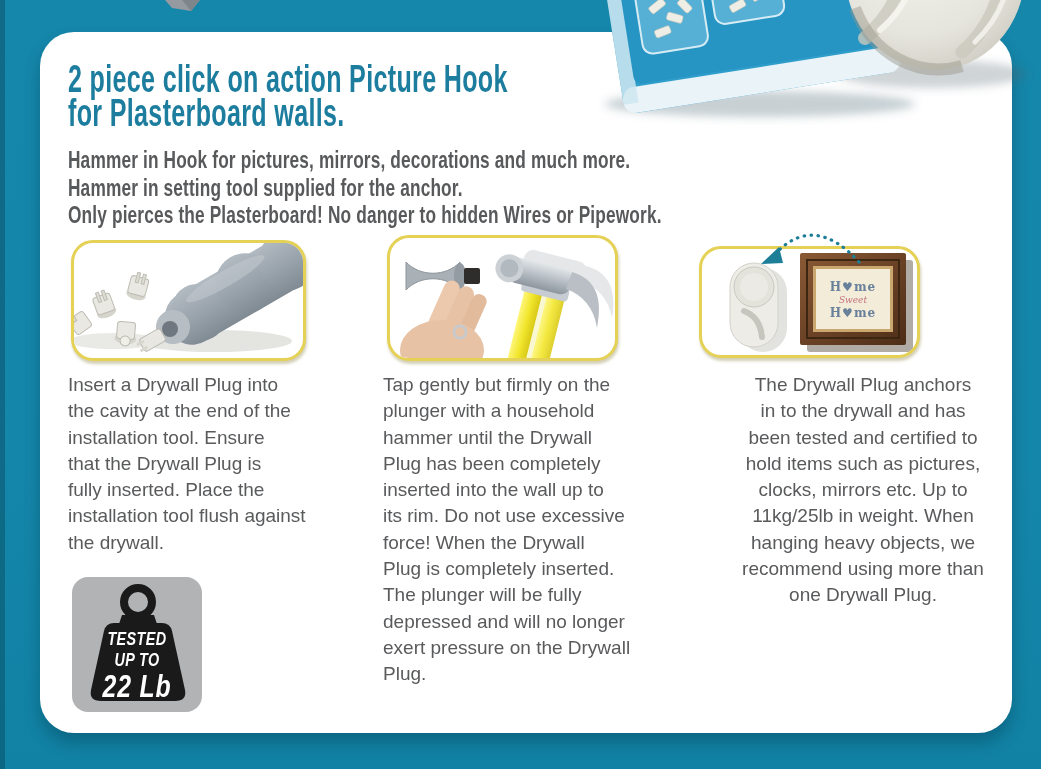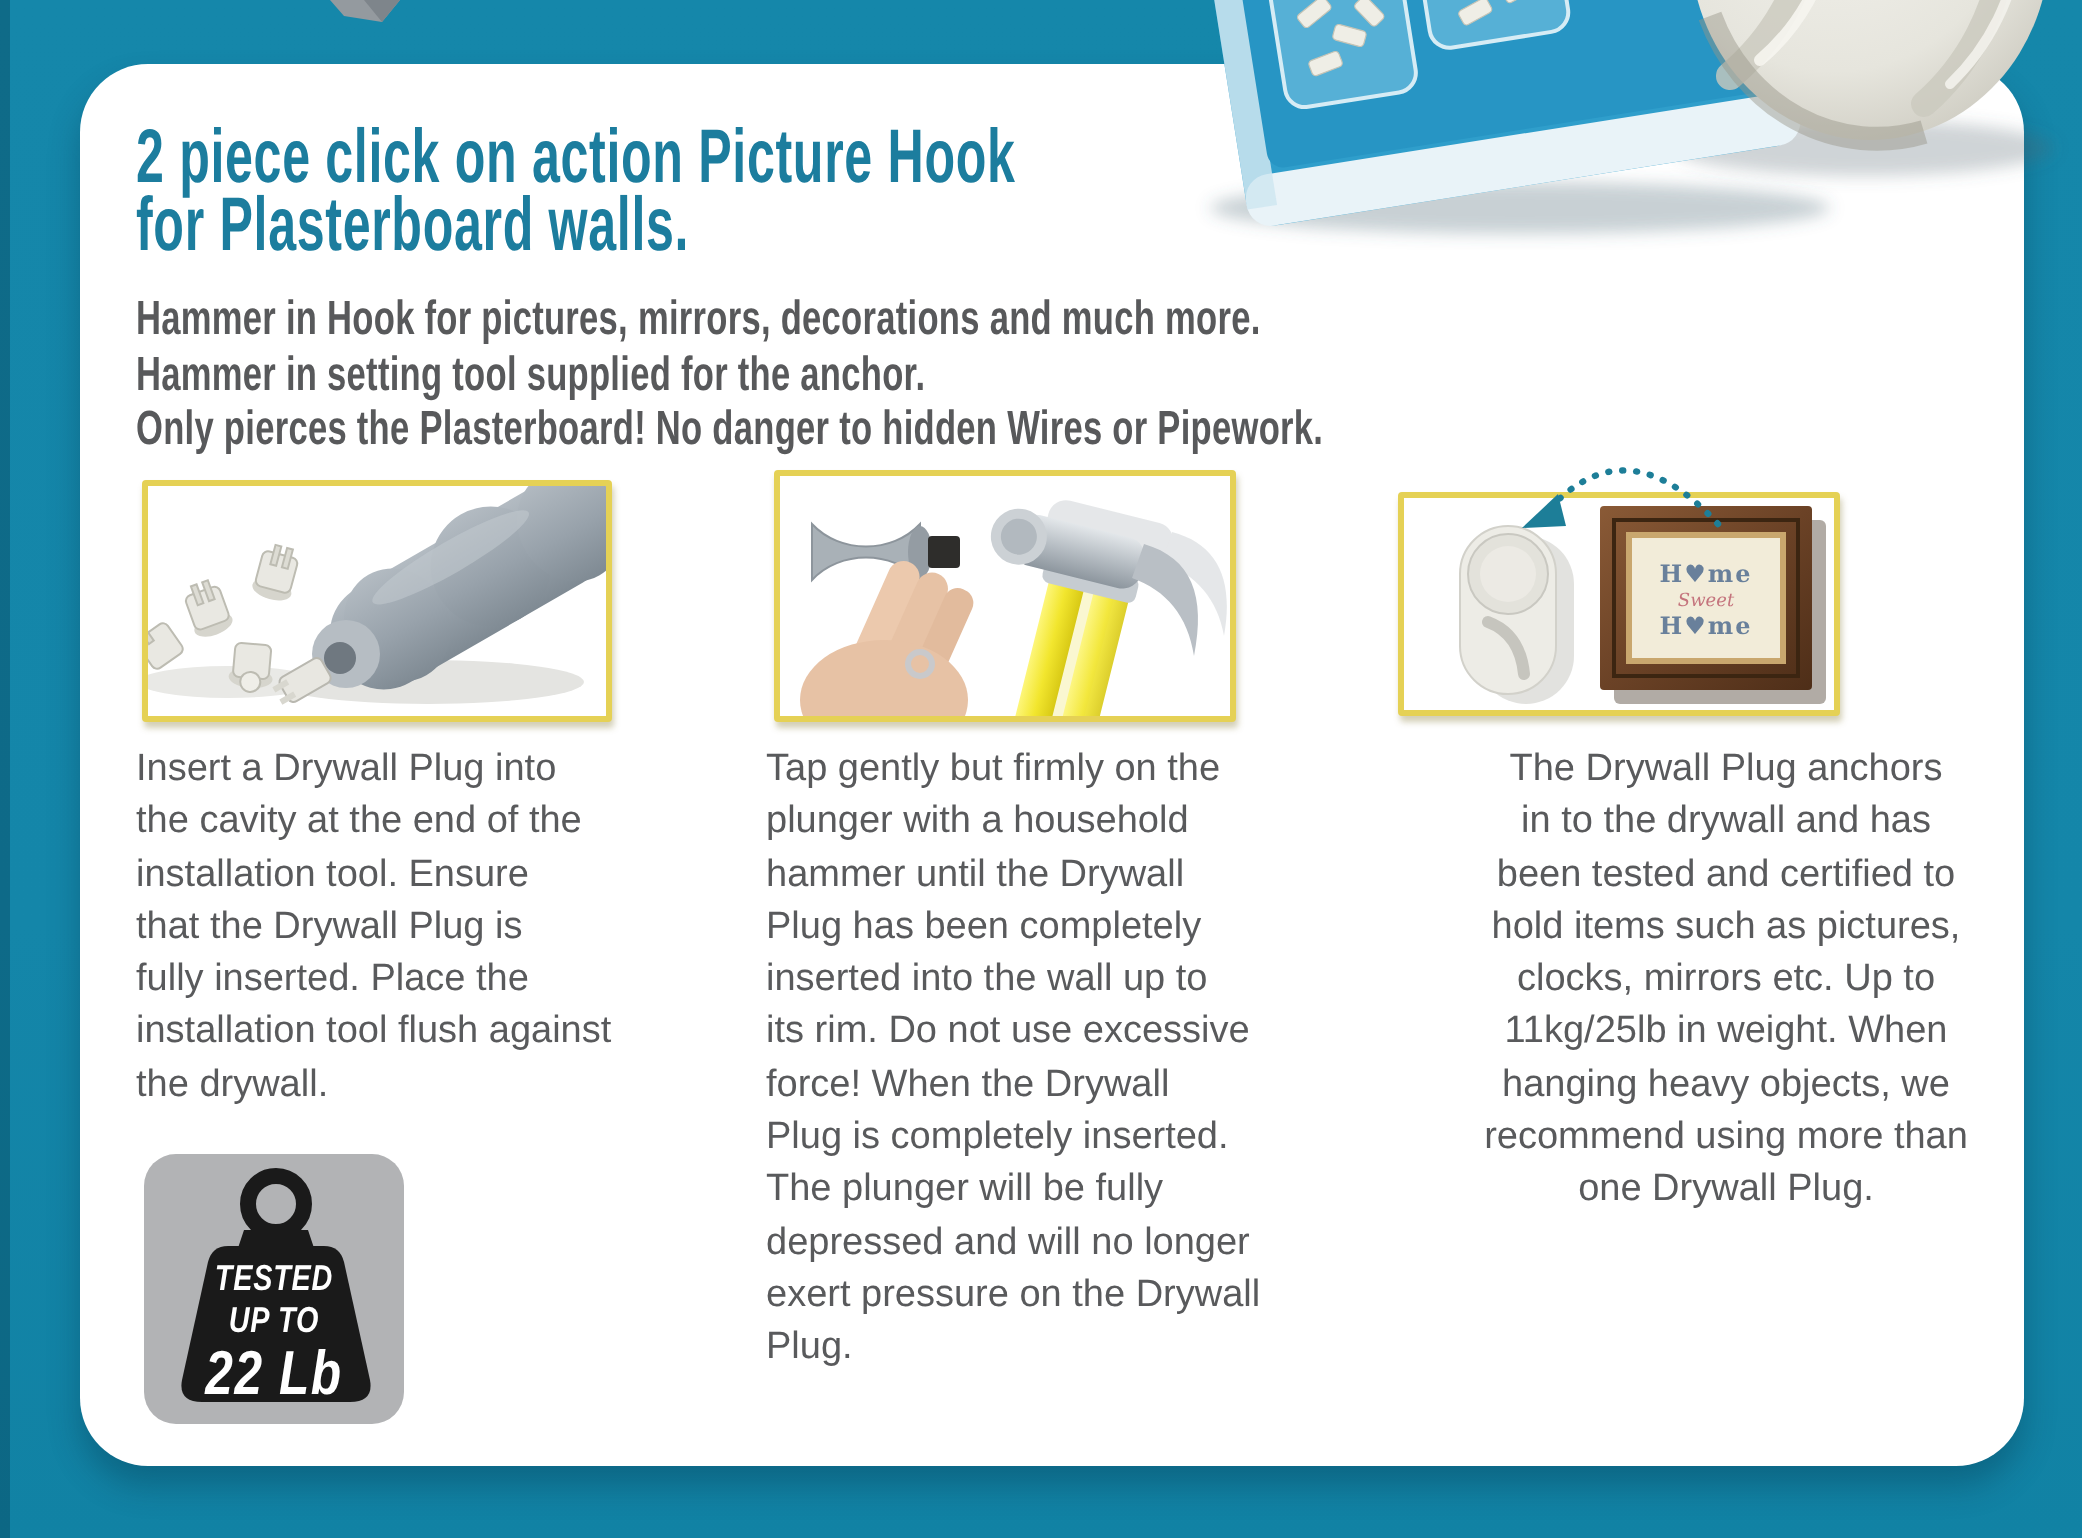--- a/index.html
+++ b/index.html
@@ -24,21 +24,21 @@
     white-space:pre-line; letter-spacing:.5px;
   }
   .subtitle{
     position:absolute; left:68px; top:146px;
     font-weight:bold; font-size:24px; line-height:27.5px; color:#58595b;
     transform:scaleX(.72); transform-origin:0 0;
     white-space:pre-line; letter-spacing:.2px;
   }
   .pbox{
     position:absolute; background:#fff;
-    border:3px solid #e5d155; border-radius:2px;
+    border:3px solid #e5d155; border-radius:22px;
     box-shadow:1px 3px 3px rgba(130,118,45,.35);
     overflow:hidden;
   }
   .pbox svg{display:block;width:100%;height:100%;}
   .b1{left:71px; top:240px; width:229px; height:115px;}
   .b2{left:387px; top:235px; width:225px; height:120px;}
   .b3{left:699px; top:246px; width:215px; height:106px;}
   .prose{
     position:absolute; width:310px;
     font-size:19px; line-height:26.3px; color:#595a5c;

